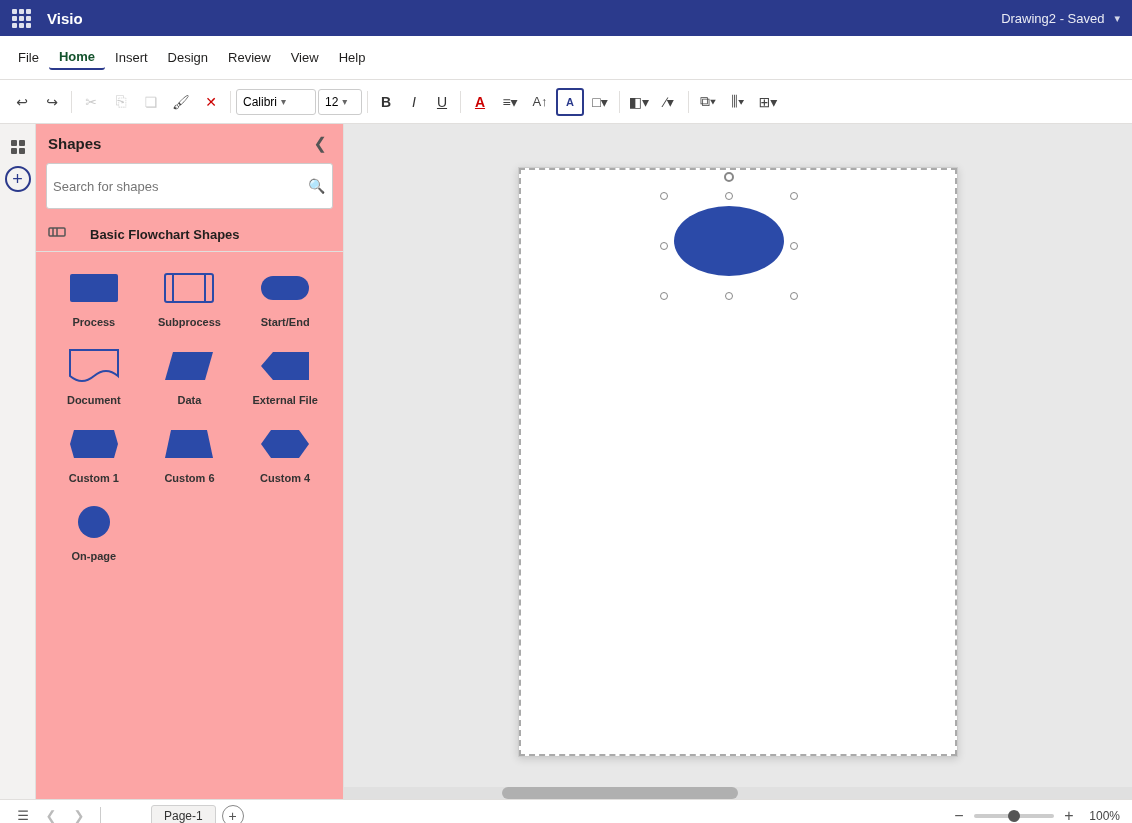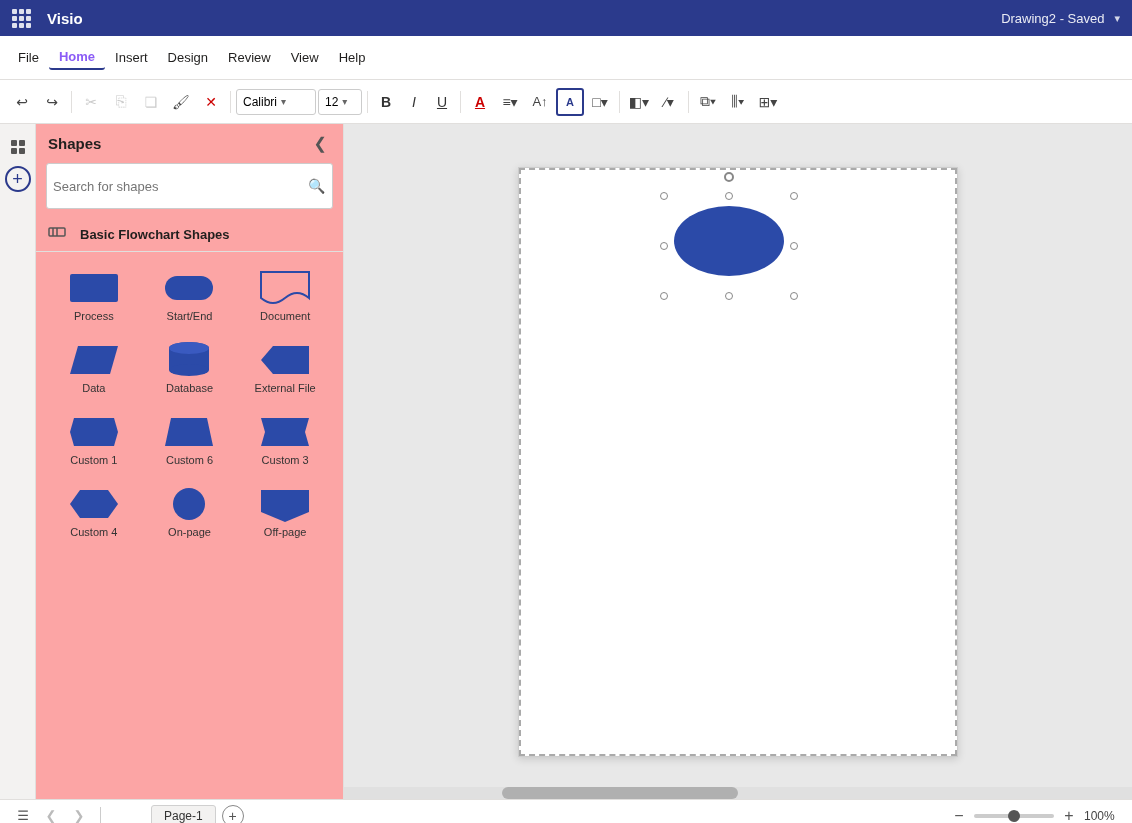--- a/index.html
+++ b/index.html
@@ -26,21 +26,21 @@
       border-bottom: 1px solid #e1dfdd;
     }
     .menu-item {
       padding: 4px 10px;
       cursor: pointer;
       font-size: 13px;
       color: #201f1e;
       border-radius: 3px;
       white-space: nowrap;
     }
-    .menu-item.active { border-bottom: 2px solid #2b3a8c; color: #8b5cf6; font-weight: 600; }
+    .menu-item.active { border-bottom: 2px solid #2b3a8c; color: #14532d; font-weight: 600; }
 
     
     #toolbar {
       background: white;
       height: 44px;
       display: flex;
       align-items: center;
       padding: 0 8px;
       border-bottom: 1px solid #e1dfdd;
       gap: 2px;
@@ -126,34 +126,34 @@
       border: none; outline: none; font-size: 13px; flex: 1; color: #333; background: transparent;
     }
     #search-bar .search-icon { color: #555; font-size: 14px; cursor: pointer; }
 
     #shapes-category-header {
       padding: 6px 12px;
       font-size: 13px;
       font-weight: 600;
       color: #201f1e;
       border-bottom: 1px solid #e1dfdd;
-      display: flex; align-items: center; gap: 14px;
+      display: flex; align-items: center; gap: 24px;
     }
     .category-icon { color: #555; font-size: 16px; }
 
     #shapes-grid {
       padding: 10px 12px;
       display: grid;
       grid-template-columns: repeat(3, 1fr);
       gap: 8px 4px;
       overflow-y: auto;
     }
     .shape-item {
-      display: flex; flex-direction: column; align-items: center; 
-      padding: 4px; cursor: pointer; border-radius: 3px;
+      display: flex; flex-direction: column; align-items: center; gap: 6px;
+      padding: 4px; cursor: pointer; border-radius: 3px; font-weight: bold;
     }
     .shape-icon { width: 56px; height: 44px; display: flex; align-items: center; justify-content: center; }
     .shape-label { font-size: 11px; color: #333; text-align: center; }
 
     
     #canvas-area {
       flex: 1;
       background: #e8e8e8;
       display: flex;
       flex-direction: column;
@@ -273,21 +273,21 @@
       width: 80px; height: 4px; background: #ccc; border-radius: 2px; position: relative; cursor: pointer;
     }
     .zoom-slider-thumb {
       position: absolute;
       left: 50%; top: -4px;
       width: 12px; height: 12px;
       background: #555;
       border-radius: 50%;
       transform: translateX(-50%);
     }
-    .zoom-level { font-size: 12px; color: #444; width: 36px; text-align: left; }
+    .zoom-level { font-size: 12px; color: #444; width: 36px; text-align: right; }
 
     
     svg.shape { overflow: visible; }
   </style>
 </head>
 <body>
 
 <div id="titlebar">
   <div style="display:grid;grid-template-columns:repeat(3,5px);gap:2px;margin-right:6px;cursor:pointer;">
     <span style="width:5px;height:5px;background:rgba(255,255,255,0.85);border-radius:1px;display:block;"></span>
@@ -391,20 +391,30 @@
       <div class="shape-item">
         <div class="shape-icon">
           <svg width="52" height="36" class="shape">
             <rect x="2" y="4" width="48" height="28" rx="2" fill="#2b4aa8"></rect>
           </svg>
         </div>
         <span class="shape-label">Process</span>
       </div>
 
 
+      <div class="shape-item">
+        <div class="shape-icon">
+          <svg width="52" height="36" class="shape">
+            <rect x="2" y="4" width="48" height="28" rx="2" fill="none" stroke="#2b4aa8" stroke-width="2"></rect>
+            <line x1="10" y1="4" x2="10" y2="32" stroke="#2b4aa8" stroke-width="2"></line>
+            <line x1="42" y1="4" x2="42" y2="32" stroke="#2b4aa8" stroke-width="2"></line>
+          </svg>
+        </div>
+        <span class="shape-label">Subprocess</span>
+      </div>
 
       <div class="shape-item">
         <div class="shape-icon">
           <svg width="52" height="28" class="shape">
             <rect x="2" y="2" width="48" height="24" rx="12" fill="#2b4aa8"></rect>
           </svg>
         </div>
         <span class="shape-label">Start/End</span>
       </div>
 
@@ -419,31 +429,20 @@
 
       <div class="shape-item">
         <div class="shape-icon">
           <svg width="52" height="36" class="shape">
             <polygon points="10,4 50,4 42,32 2,32" fill="#2b4aa8"></polygon>
           </svg>
         </div>
         <span class="shape-label">Data</span>
       </div>
 
-      <div class="shape-item">
-        <div class="shape-icon">
-          <svg width="52" height="40" class="shape">
-            <ellipse cx="26" cy="8" rx="20" ry="6" fill="#2b4aa8"></ellipse>
-            <rect x="6" y="8" width="40" height="22" fill="#2b4aa8"></rect>
-            <ellipse cx="26" cy="30" rx="20" ry="6" fill="#2b4aa8"></ellipse>
-            <ellipse cx="26" cy="8" rx="20" ry="6" fill="#3a5ac0"></ellipse>
-          </svg>
-        </div>
-        <span class="shape-label">Database</span>
-      </div>
 
       <div class="shape-item">
         <div class="shape-icon">
           <svg width="52" height="36" class="shape">
             <polygon points="2,18 14,4 50,4 50,32 14,32" fill="#2b4aa8"></polygon>
           </svg>
         </div>
         <span class="shape-label">External File</span>
       </div>
 
@@ -458,55 +457,39 @@
 
       <div class="shape-item">
         <div class="shape-icon">
           <svg width="52" height="36" class="shape">
             <polygon points="8,4 44,4 50,32 2,32" fill="#2b4aa8"></polygon>
           </svg>
         </div>
         <span class="shape-label">Custom 6</span>
       </div>
 
-      <div class="shape-item">
-        <div class="shape-icon">
-          <svg width="52" height="36" class="shape">
-            <polygon points="2,4 50,4 46,18 50,32 2,32 6,18" fill="#2b4aa8"></polygon>
-          </svg>
-        </div>
-        <span class="shape-label">Custom 3</span>
-      </div>
 
       <div class="shape-item">
         <div class="shape-icon">
           <svg width="52" height="36" class="shape">
             <polygon points="2,18 12,4 40,4 50,18 40,32 12,32" fill="#2b4aa8"></polygon>
           </svg>
         </div>
         <span class="shape-label">Custom 4</span>
       </div>
 
       <div class="shape-item">
         <div class="shape-icon">
           <svg width="52" height="36" class="shape">
             <circle cx="26" cy="18" r="16" fill="#2b4aa8"></circle>
           </svg>
         </div>
         <span class="shape-label">On-page</span>
       </div>
 
-      <div class="shape-item">
-        <div class="shape-icon">
-          <svg width="52" height="36" class="shape">
-            <polygon points="2,4 50,4 50,26 26,36 2,26" fill="#2b4aa8"></polygon>
-          </svg>
-        </div>
-        <span class="shape-label">Off-page</span>
-      </div>
 
     </div>
   </div>
 
   <div id="canvas-area">
     <div id="canvas-page">
       <div id="canvas-selection-border"></div>
 
       <div id="canvas-shape-container">
         <div class="handle-rotate selection-handle"></div>

